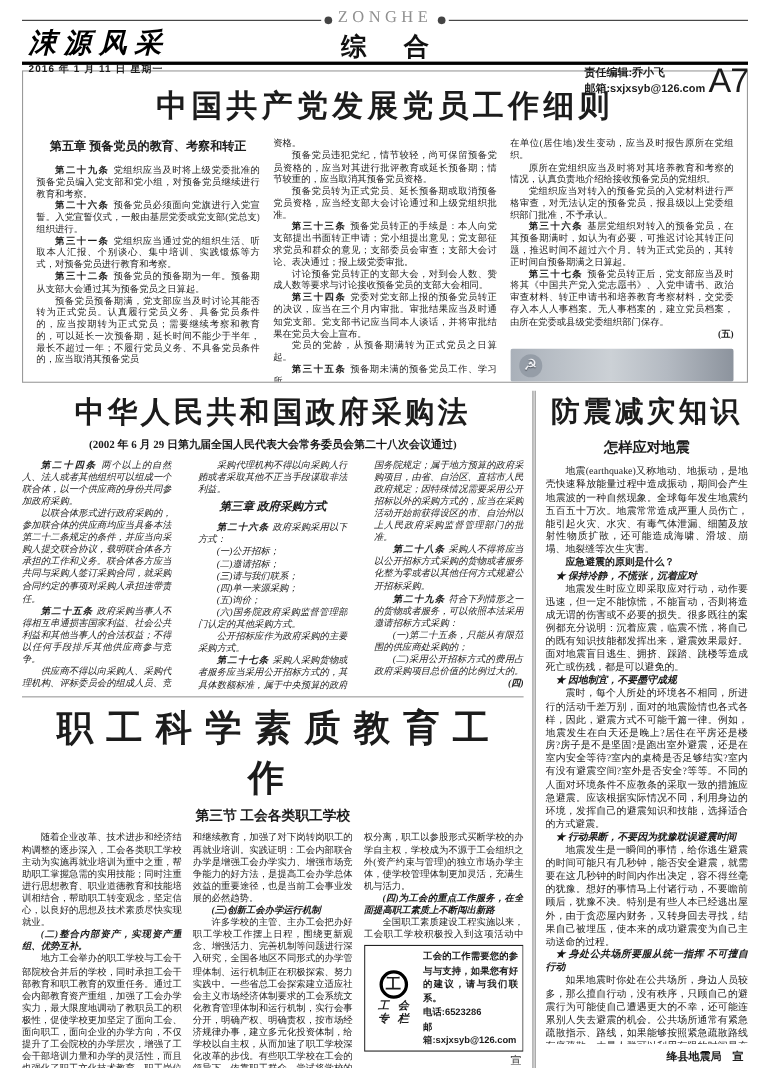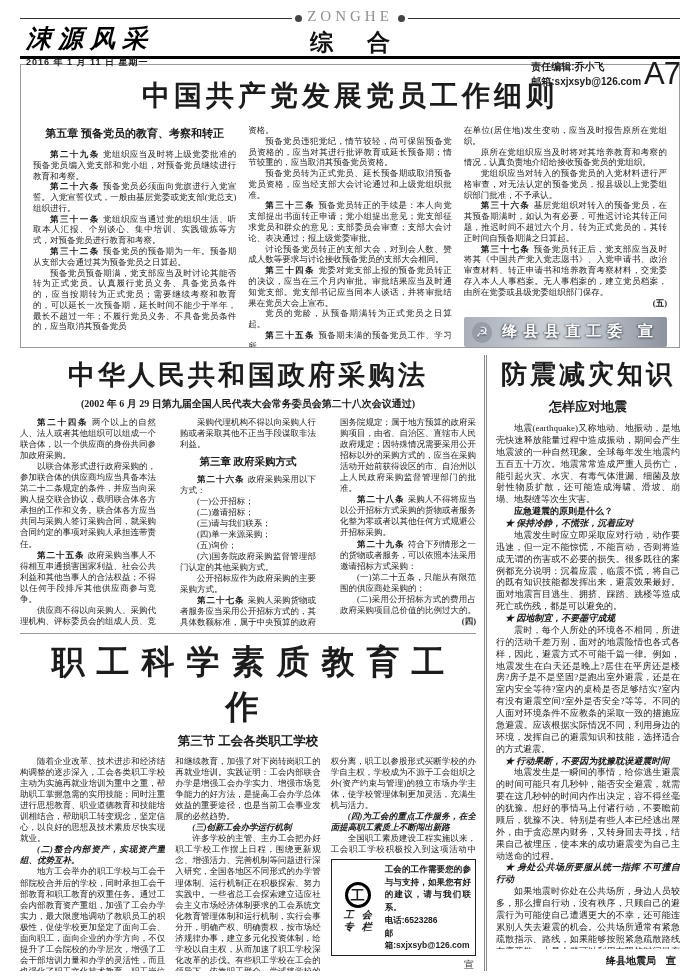--- a/index.html
+++ b/index.html
@@ -57,21 +57,21 @@
     font-size:14px; line-height:21px; text-align:center; text-shadow:0 1px 1px #4a4f57; }
   .banner-text { color:#ffffff; font-weight:bold; font-size:15px; letter-spacing:6px;
     text-shadow:1px 1px 2px #4a4f57, -1px 0 2px #4a4f57; white-space:nowrap; }
 
   
   .middle-row { display:flex; margin:7px 20px 0; height:616px; overflow:hidden; }
   .left-stack { width:456px; flex:none; display:flex; flex-direction:column; }
 
   .article2 h2 { text-align:center; font-size:27px; letter-spacing:3px; margin:2px 0 4px; }
   .a2sub { text-align:center; font-size:10px; font-weight:bold; margin-bottom:6px; }
-  .a2cols { gap:24px; height:210px; }
+  .a2cols { gap:24px; height:210px;font-style:italic; }
   .a2cols .col { font-size:8.5px; line-height:1.3; }
   .a2cols .p-center { font-size:10.5px; margin:5px 0; }
 
   .hsep { border-top:1px solid #999; margin:6px 0 4px; }
 
   .a3title { text-align:center; font-size:33px; letter-spacing:12px; text-indent:12px; margin:2px 0 3px; }
   .a3sub { text-align:center; font-size:12.5px; font-weight:bold; margin-bottom:6px; }
   .a3cols { gap:10px; flex:1; overflow:hidden; }
   .a3cols .col { font-size:8.5px; line-height:1.3; }
 
@@ -155,21 +155,20 @@
         <div class="col-text">
             <p class="para p-noind">在单位(居住地)发生变动，应当及时报告原所在党组织。</p>
             <p class="para">原所在党组织应当及时将对其培养教育和考察的情况，认真负责地介绍给接收预备党员的党组织。</p>
             <p class="para">党组织应当对转入的预备党员的入党材料进行严格审查，对无法认定的预备党员，报县级以上党委组织部门批准，不予承认。</p>
             <p class="para"><b>第三十六条 </b>基层党组织对转入的预备党员，在其预备期满时，如认为有必要，可推迟讨论其转正问题，推迟时间不超过六个月。转为正式党员的，其转正时间自预备期满之日算起。</p>
             <p class="para"><b>第三十七条 </b>预备党员转正后，党支部应当及时将其《中国共产党入党志愿书》、入党申请书、政治审查材料、转正申请书和培养教育考察材料，交党委存入本人人事档案。无人事档案的，建立党员档案，由所在党委或县级党委组织部门保存。</p>
             <p class="para p-right">(五)</p>
           </div>
         <div class="banner">
           <span class="emblem">☭</span>
-          <span class="banner-text">绛县县直工委 宣</span>
         </div>
       </div>
     </div>
   </section>
 
   <div class="middle-row">
 
     <div class="left-stack">
 
       <section class="article2">

